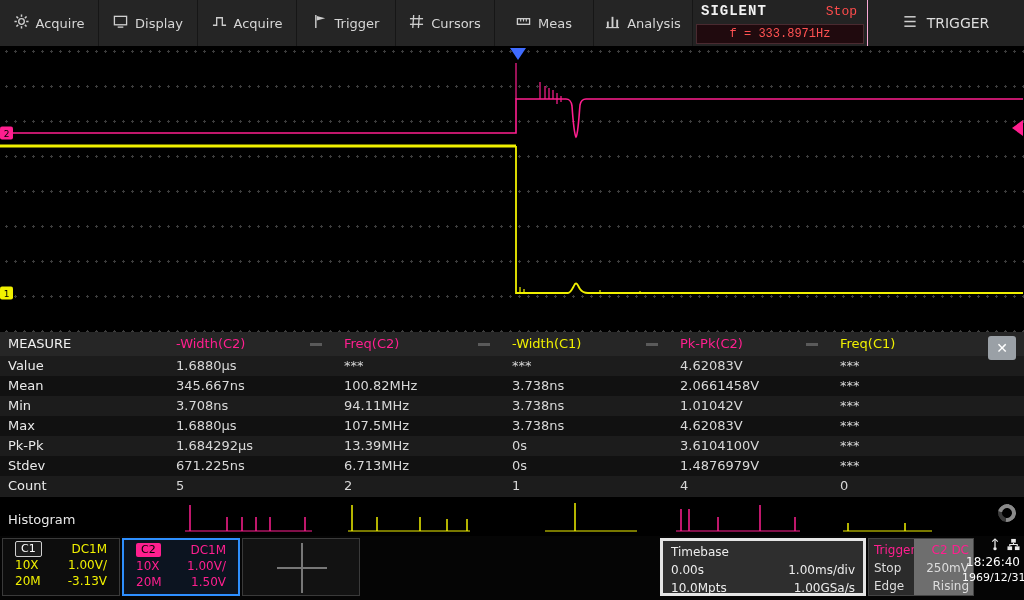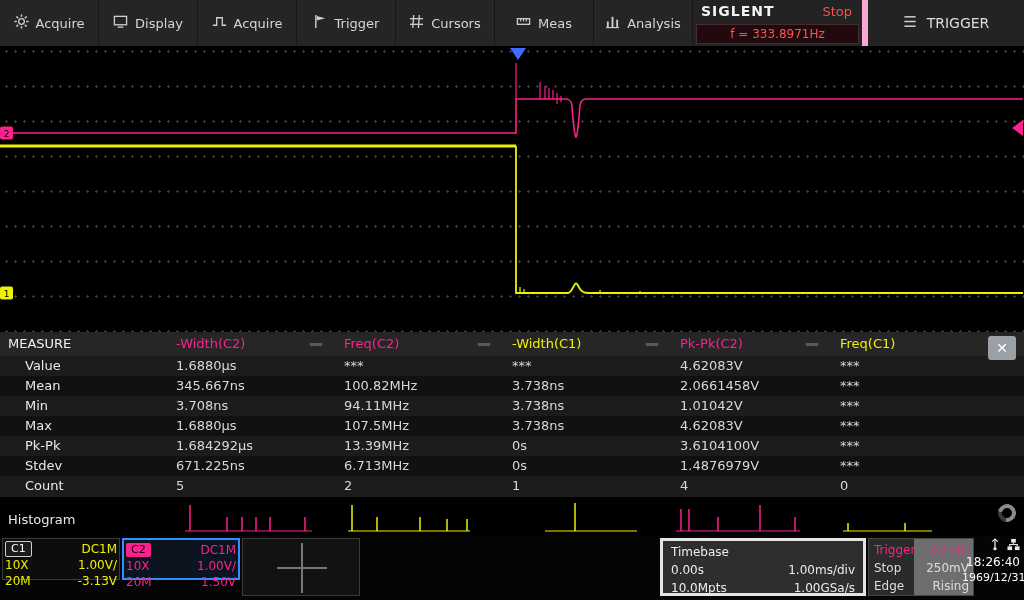--- a/index.html
+++ b/index.html
@@ -7,21 +7,21 @@
   }
   *{margin:0;padding:0;box-sizing:border-box;}
   html,body{width:1024px;height:600px;background:#000;font-family:"DejaVu Sans",sans-serif;overflow:hidden;}
   body{position:relative;color:#ddd;}
 
   
   .menubar{position:absolute;top:0;left:0;width:1024px;height:46px;background:#252525;display:flex;}
   .menu-item{width:99px;display:flex;align-items:center;justify-content:center;gap:7px;
     color:#d6d6d6;font-size:13px;border-right:1px solid #161616;cursor:pointer;}
   .menu-item svg{flex:0 0 auto;}
-  .brand{width:175px;position:relative;border-right:6px solid #f9a8d4;background:#232323;}
+  .brand{width:175px;position:relative;border-right:1px solid #f9a8d4;background:#232323;font-family:Liberation Mono, monospace;}
   .brand-row{display:flex;justify-content:space-between;align-items:center;padding:3px 10px 0 8px;}
   .logo{color:#f2f2f2;font-weight:bold;font-size:14px;letter-spacing:1px;}
   .runstate{color:var(--red);font-size:13px;}
   .freqbox{position:absolute;left:3px;right:3px;bottom:2px;height:20px;border:1px solid #4a2a30;
     background:#200a0e;color:#ff5252;font-size:12px;text-align:center;line-height:18px;}
   .trig-menu{flex:1;display:flex;align-items:center;justify-content:center;gap:10px;color:#ddd;font-size:14px;cursor:pointer;background:#232323;}
 
   
   .scope{position:absolute;top:46px;left:0;width:1024px;height:286px;background:#000;
     background-image:radial-gradient(circle,#3d3d3d 1px,transparent 1.4px);
@@ -32,36 +32,36 @@
   .measure{position:absolute;top:332px;left:0;width:1024px;height:164px;background:#101010;font-size:13px;}
   .mgrid{display:grid;grid-template-columns:168px 168px 168px 168px 160px 192px;}
   .mheadrow{height:24px;background:#262626;align-items:center;}
   .mhead{padding-left:8px;line-height:24px;position:relative;white-space:nowrap;}
   .mh-title{color:#f0f0f0;}
   .col-c2{color:var(--c2);} .col-c1{color:var(--c1);}
   .dash{position:absolute;right:14px;top:11px;width:12px;height:3px;background:#5a5a5a;}
   .mrow{height:20px;line-height:20px;}
   .mrow:nth-child(even){background:#1c1c1c;}
   .mrow:nth-child(odd){background:#111;}
-  .mlabel{padding-left:8px;color:#eaeaea;margin-left:17px;}
+  .mlabel{padding-left:8px;color:#eaeaea;}
   .mval{padding-left:8px;color:#d8d8d8;white-space:nowrap;}
   .mclose{position:absolute;top:4px;right:8px;width:28px;height:24px;background:#9aa0a6;border-radius:3px;
     color:#fff;font-size:14px;text-align:center;line-height:24px;cursor:pointer;}
 
   
   .histo{position:absolute;top:496px;left:0;width:1024px;height:40px;background:#000;border-top:1px solid #1d1d1d;}
   .histo-label{position:absolute;left:8px;top:15px;color:#e8e8e8;font-size:13px;}
   .histo svg{position:absolute;left:0;top:0;}
   .ring{position:absolute;right:8px;top:7px;width:18px;height:18px;border-radius:50%;
     border:4px solid #8a8a8a;border-left-color:#3a3a3a;transform:rotate(-35deg);cursor:pointer;}
 
   
   .bottombar{position:absolute;top:536px;left:0;width:1024px;height:64px;background:#050505;font-size:12px;}
-  .chbox{position:absolute;top:2px;width:118px;height:42px;background:#0d0d0d;border:1px solid #3a3a3a;
-    padding:2px 2px;display:flex;flex-direction:column;justify-content:space-between;cursor:pointer;}
+  .chbox{position:absolute;top:2px;width:118px;height:58px;background:#0d0d0d;border:1px solid #3a3a3a;
+    padding:2px 12px;display:flex;flex-direction:column;cursor:pointer;}
   .chbox .r{display:flex;justify-content:space-between;align-items:center;line-height:16px;}
   .chip{font-size:11px;padding:0 5px;border-radius:2px;line-height:14px;}
   .ch1{left:2px;} .ch1 .v{color:var(--c1);}
   .ch1 .chip{background:#1c1c1c;border:1px solid #cfcfcf;color:#fff;}
   .ch2{left:122px;border:2px solid var(--sel);background:#0c1420;}
   .ch2 .v{color:var(--c2);}
   .ch2 .chip{background:var(--c2);color:#000;}
   .addbox{position:absolute;left:242px;top:2px;width:118px;height:58px;border:1px solid #3a3a3a;background:#121212;cursor:pointer;}
   .addbox .ph,.addbox .pv{position:absolute;background:#777;}
   .addbox .ph{left:34px;top:28px;width:50px;height:2px;}

